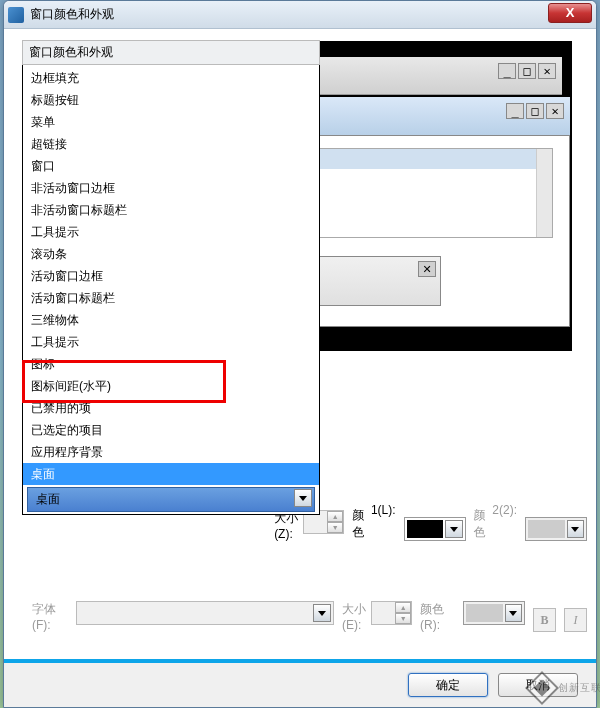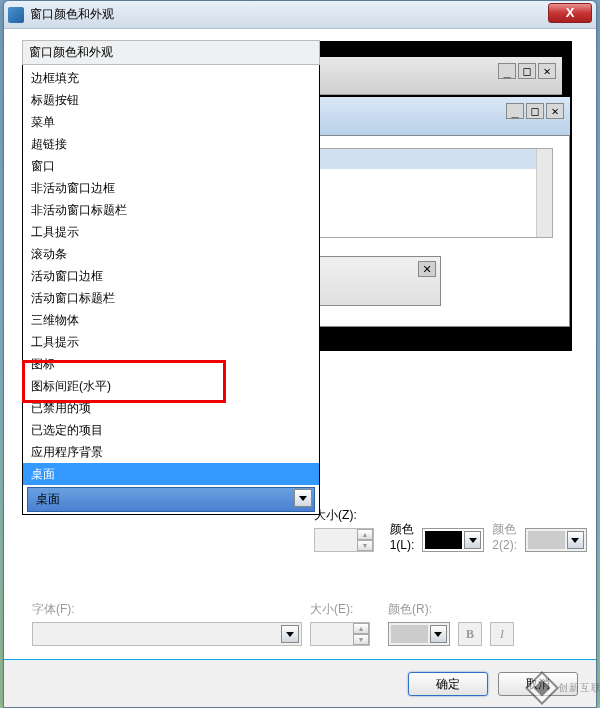--- a/index.html
+++ b/index.html
@@ -26,40 +26,40 @@
     .prev-msgbox { position: absolute; top: 120px; left: 100px; width: 260px; height: 50px; background: linear-gradient(to bottom, #f0f0f0, #e0e0e0); border: 1px solid #888; }
     .prev-msgbox-close { position: absolute; right: 4px; top: 4px; width: 18px; height: 16px; background: #d0d0d0; border: 1px solid #888; text-align: center; line-height: 14px; font-size: 11px; }
     .win-controls { display: flex; gap: 2px; }
     .win-ctrl { width: 18px; height: 16px; background: #d8d8d8; border: 1px solid #888; text-align: center; line-height: 14px; font-size: 12px; font-family: monospace; }
     
     .help-text { position: absolute; top: 418px; left: 28px; width: 540px; color: #000; line-height: 1.6; }
     
     .controls-row { position: absolute; left: 28px; width: 555px; display: flex; align-items: flex-end; gap: 8px; }
     .controls-row-1 { top: 478px; }
     .controls-row-2 { top: 572px; }
-    .field-group { display: flex; flex-direction: column; gap: 4px; }
+    .field-group { display: flex; gap: 4px; }
     .field-label { font-size: 12px; color: #000; }
     .field-label.disabled { color: #999; }
     .combo-arrow { position: absolute; right: 2px; top: 2px; width: 18px; height: 18px; background: linear-gradient(to bottom, #fff, #d0d8e0); border: 1px solid #888; display: flex; align-items: center; justify-content: center; }
     .combo-arrow::after { content: ""; border-left: 4px solid transparent; border-right: 4px solid transparent; border-top: 5px solid #000; }
     .font-combo { width: 270px; height: 24px; border: 1px solid #bbb; background: #f0f0f0; padding: 3px 20px 3px 6px; position: relative; color: #999; }
     .spinner { width: 60px; height: 24px; border: 1px solid #bbb; background: #fff; padding: 3px 6px; position: relative; }
     .spinner.disabled { background: #f0f0f0; color: #999; }
     .spin-btns { position: absolute; right: 0; top: 0; width: 16px; height: 22px; display: flex; flex-direction: column; }
     .spin-btn { flex: 1; background: linear-gradient(to bottom, #fff, #e0e0e0); border: 1px solid #aaa; display: flex; align-items: center; justify-content: center; font-size: 7px; }
     .color-combo { width: 62px; height: 24px; border: 1px solid #999; background: #fff; display: flex; align-items: center; padding: 2px; }
     .color-swatch { width: 38px; height: 18px; background: #000; }
     .color-combo .combo-arrow { position: static; margin-left: 2px; }
     .color-combo.disabled { background: #f0f0f0; }
     .color-combo.disabled .color-swatch { background: #ccc; }
     .format-btn { width: 24px; height: 24px; border: 1px solid #bbb; background: #f0f0f0; color: #999; text-align: center; line-height: 22px; font-family: "Times New Roman", serif; }
     .format-b { font-weight: bold; }
     .format-i { font-style: italic; }
     
-    .footer { position: absolute; bottom: 0; left: 0; right: 0; height: 48px; background: #f0f0f0; border-top: 1px solid #0ea5e9; display: flex; justify-content: flex-end; align-items: center; gap: 10px; padding: 0 18px; }
+    .footer { position: absolute; bottom: 0; left: 0; right: 0; height: 48px; background: #f0f0f0; border-top: 4px solid #0ea5e9; display: flex; justify-content: flex-end; align-items: center; gap: 10px; padding: 0 18px; }
     .btn { width: 80px; height: 24px; background: linear-gradient(to bottom, #fff, #e4e4e4); border: 1px solid #888; border-radius: 3px; text-align: center; line-height: 22px; cursor: pointer; }
     .btn.default { border: 1px solid #3070c0; box-shadow: 0 0 2px #5090d0; }
     
     .dropdown-list { position: absolute; top: 40px; left: 22px; width: 298px; background: #fff; border: 1px solid #000; z-index: 100; }
     .dropdown-header { background: #eef0f2; border: 1px solid #bbb; padding: 3px 6px; margin: -1px -1px 2px -1px; }
     .dropdown-item { padding: 2px 8px; cursor: pointer; line-height: 1.5; }
     .dropdown-item.highlighted { background: #3399ff; color: #fff; }
     .dropdown-combo { margin: 2px 4px 2px 4px; padding: 3px 20px 3px 8px; background: linear-gradient(to bottom, #6aa0e0, #4a80d0); border: 1px solid #3060a0; color: #000; position: relative; }
     .dropdown-combo .combo-arrow { right: 2px; top: 1px; height: 18px; }
     

